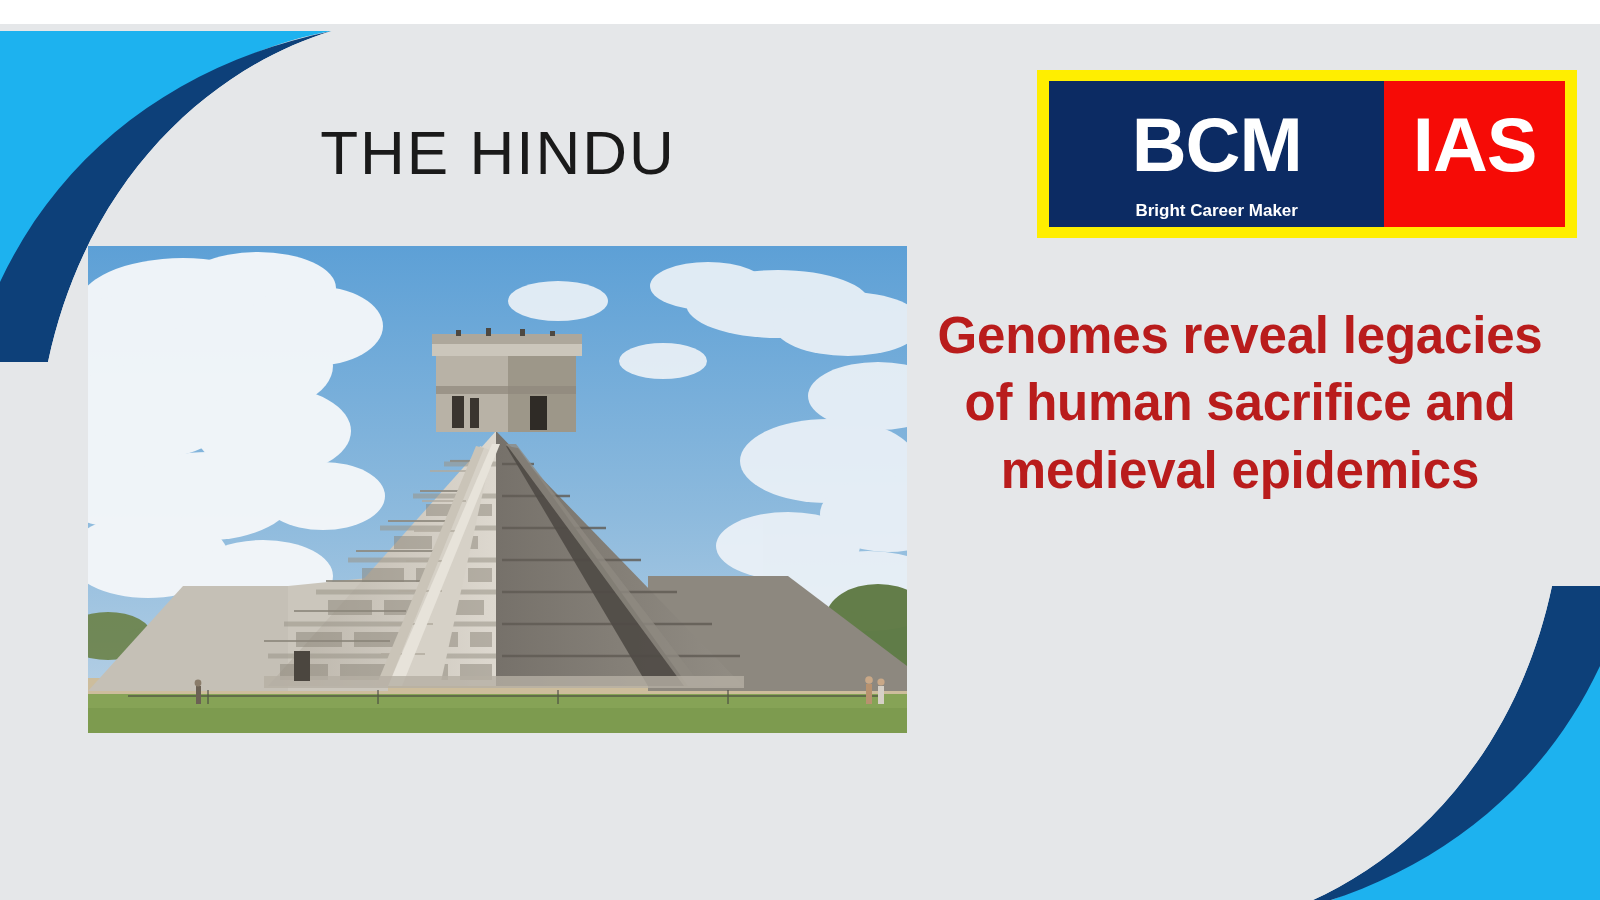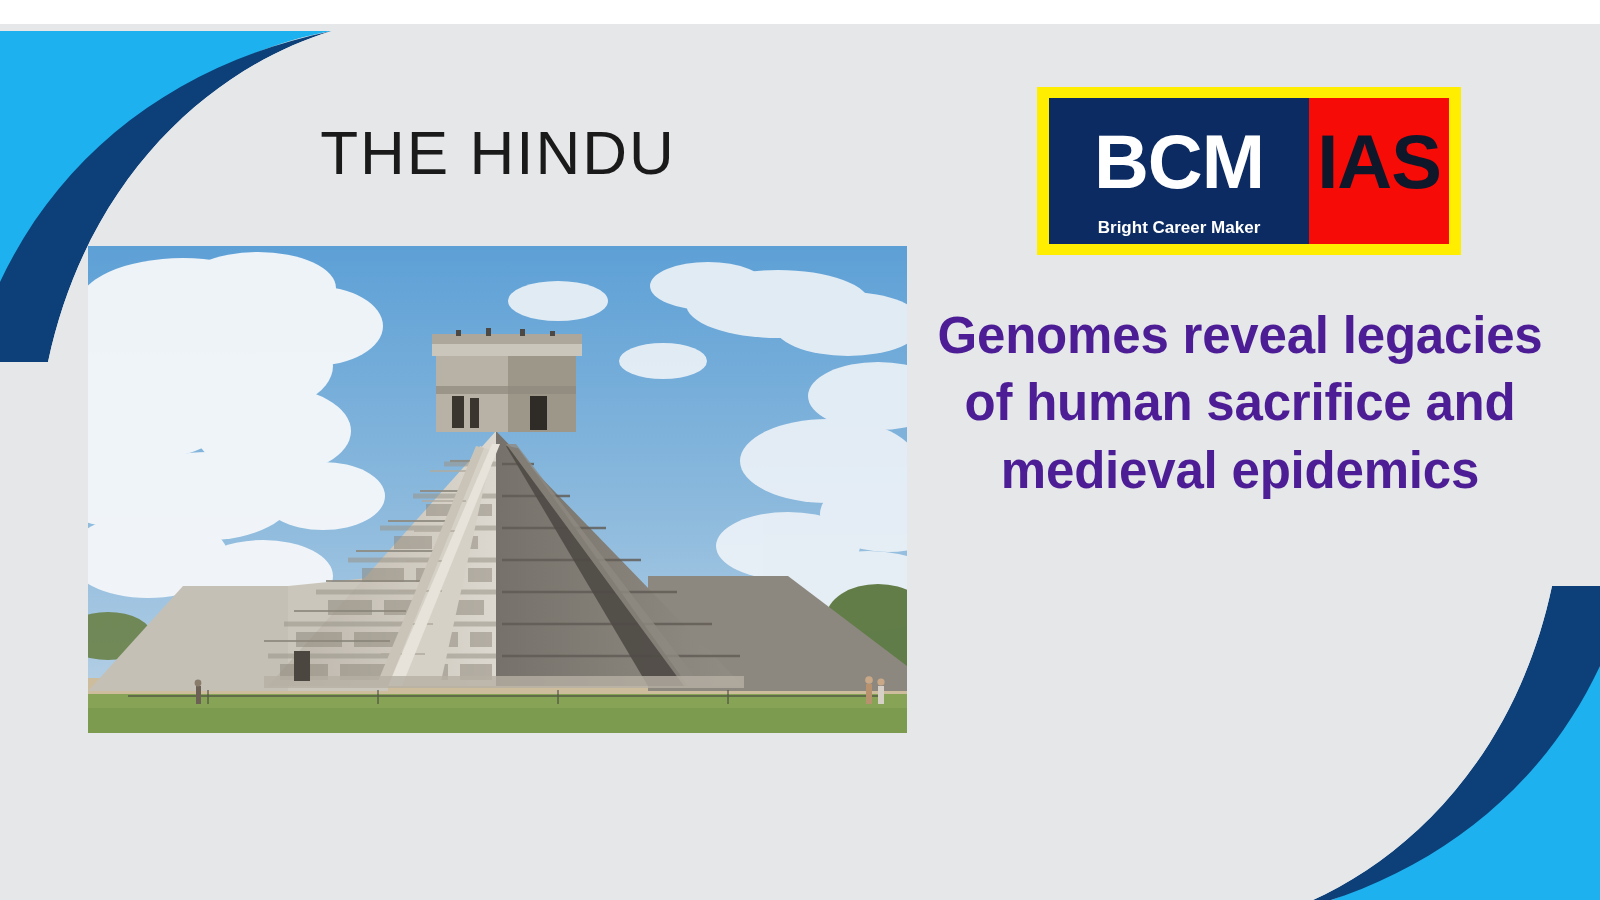--- a/index.html
+++ b/index.html
@@ -58,22 +58,22 @@
     height: 487px;
     overflow: hidden;
     background: #8fb4d6;
   }
   .photo-svg { display: block; width: 100%; height: 100%; }
 
   
   .logo {
     position: absolute;
     left: 1037px;
-    top: 63px;
-    width: 424px;
+    top: 46px;
+    width: 540px;
     height: 168px;
     background: #ffee00;
     padding: 11px 12px;
     box-sizing: border-box;
   }
   .logo-inner {
     position: relative;
     width: 100%;
     height: 100%;
     display: flex;
@@ -111,36 +111,36 @@
     font-size: 17px;
     font-weight: bold;
     line-height: 1;
     white-space: nowrap;
   }
   .logo-ias {
     position: absolute;
     left: 50%;
     top: 44%;
     transform: translate(-50%, -50%);
-    color: #0f172a;
+    color: #ffffff;
     font-size: 76px;
     font-weight: bold;
     letter-spacing: -1px;
     line-height: 1;
     white-space: nowrap;
   }
 
   
   .headline {
     position: absolute;
     left: 935px;
     top: 278px;
     width: 610px;
     text-align: center;
-    color: #4c1d95;
+    color: #b91c1c;
     font-size: 51px;
     font-weight: bold;
     line-height: 1.32;
     letter-spacing: -0.2px;
   }
 </style>
 </head>
 <body>
 
 <div class="slide">

